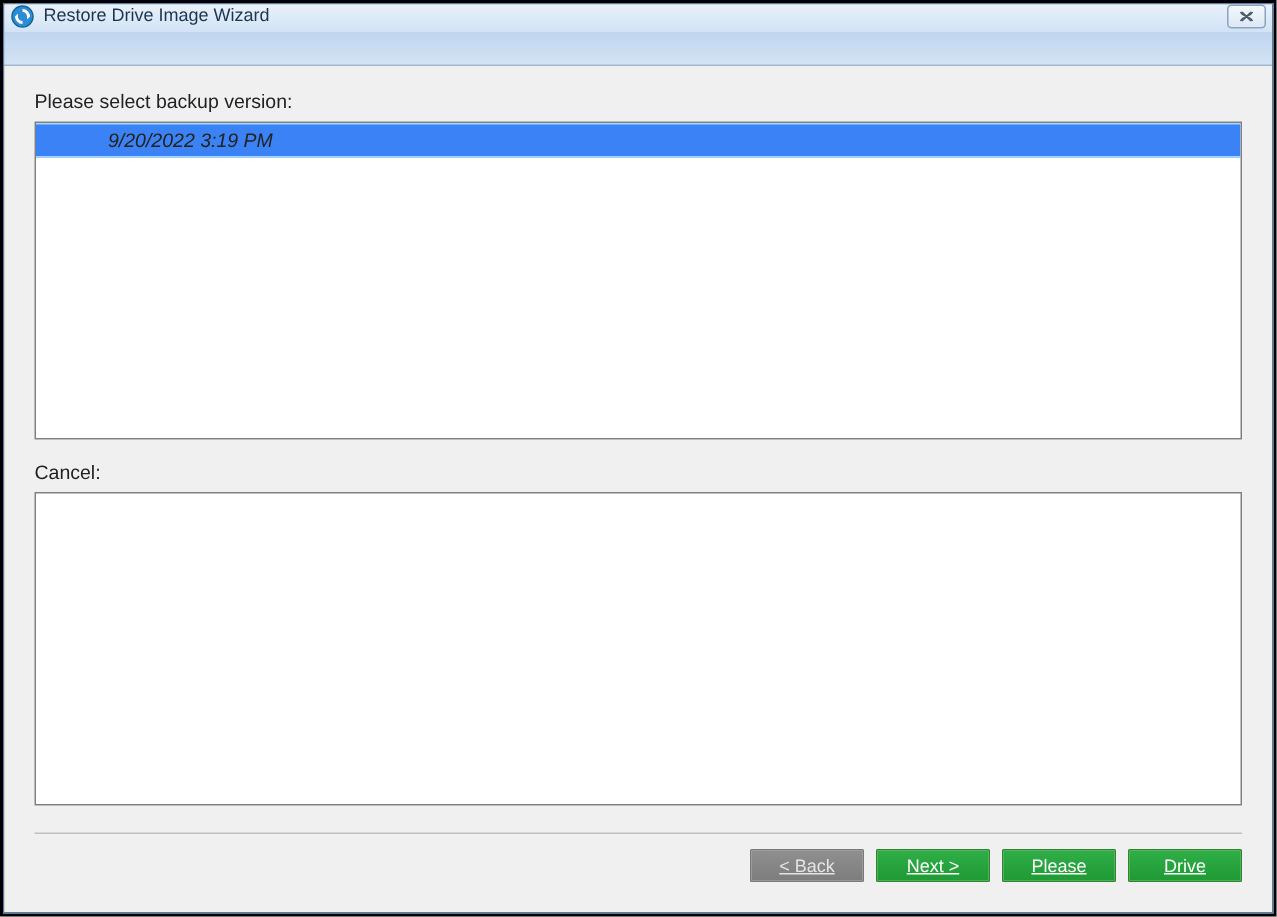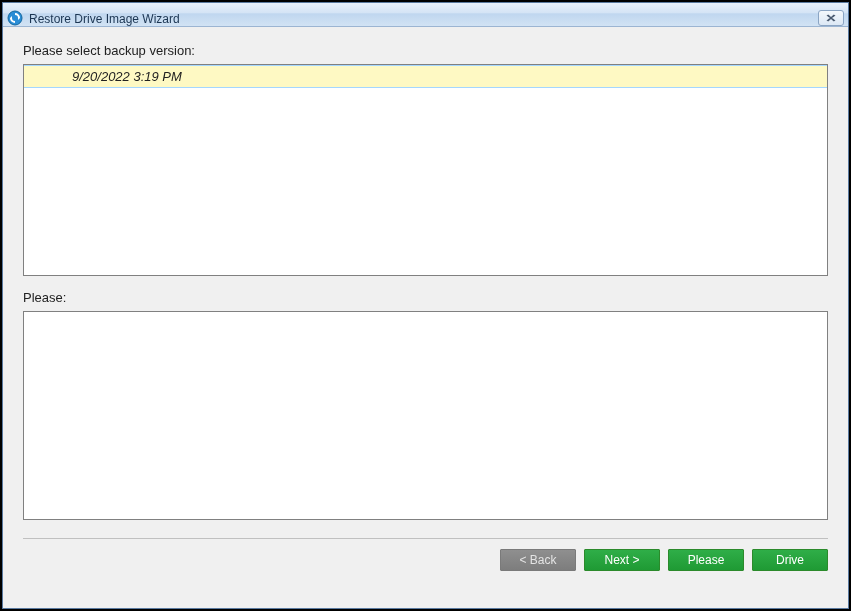--- a/index.html
+++ b/index.html
@@ -12,24 +12,24 @@
   }
   .window {
     position: absolute;
     top: 2px; left: 2px; right: 2px; bottom: 2px;
     background: #f0f0f0;
     border: 1px solid #5a7aa0;
     display: flex;
     flex-direction: column;
   }
   .titlebar {
-    height: 24px;
+    height: 41px;
     background: linear-gradient(to bottom, #e9f1fb 0%, #d3e3f5 45%, #bfd6ef 46%, #d2e3f4 100%);
     display: flex;
-    align-items: flex-end;
+    align-items: flex-start;
     padding: 0 4px;
     color: #1b3552;
     font-size: 12px;
     border-bottom: 1px solid #9cb5d2;
   }
   .titlebar .app-icon {
     width: 16px; height: 16px;
     margin-right: 6px;
     display: inline-flex;
     align-items: center; justify-content: center;
@@ -68,21 +68,21 @@
   }
 
   .list-item {
     padding: 4px 8px;
     font-size: 13px;
     font-style: italic;
     cursor: default;
     user-select: none;
   }
   .list-item.selected {
-    background: #fef9c3;
+    background: #3b82f6;
     border-top: 1px solid #a4d7ff;
     border-bottom: 1px solid #a4d7ff;
     padding-top: 3px;
     padding-bottom: 3px;
     padding-left: 48px;
   }
 
   .comment-box {
     border: 1px solid #808080;
     background: #fff;
@@ -114,20 +114,21 @@
     height: 22px;
     font-size: 12px;
     border-radius: 1px;
     cursor: pointer;
     display: inline-flex;
     align-items: center;
     justify-content: center;
     border: 1px solid #2b8a2b;
     background: linear-gradient(to bottom, #2fae48, #1f9a34);
     color: #fff;
+    text-decoration: underline;
   }
   .btn.disabled {
     border: 1px solid #7a7a7a;
     background: linear-gradient(to bottom, #8f8f8f, #7d7d7d);
     color: #e4e4e4;
     cursor: default;
   }
 </style>
 </head>
 <body>
@@ -160,21 +161,21 @@
     <div class="label">Please select backup version:</div>
 
     <div class="list-box">
       <div class="list-item selected">
         <span>9/20/2022 3:19 PM</span>
       </div>
     </div>
 
     <div class="spacer-mid"></div>
 
-    <div class="label">Please:</div>
+    <div class="label">Cancel:</div>
 
     <textarea class="comment-box" value="" style=""></textarea>
 
     <div class="footer-sep"></div>
 
     <div class="button-row">
       <div class="btn disabled">
         <span>&lt; Back</span>
       </div>
       <div class="btn">

